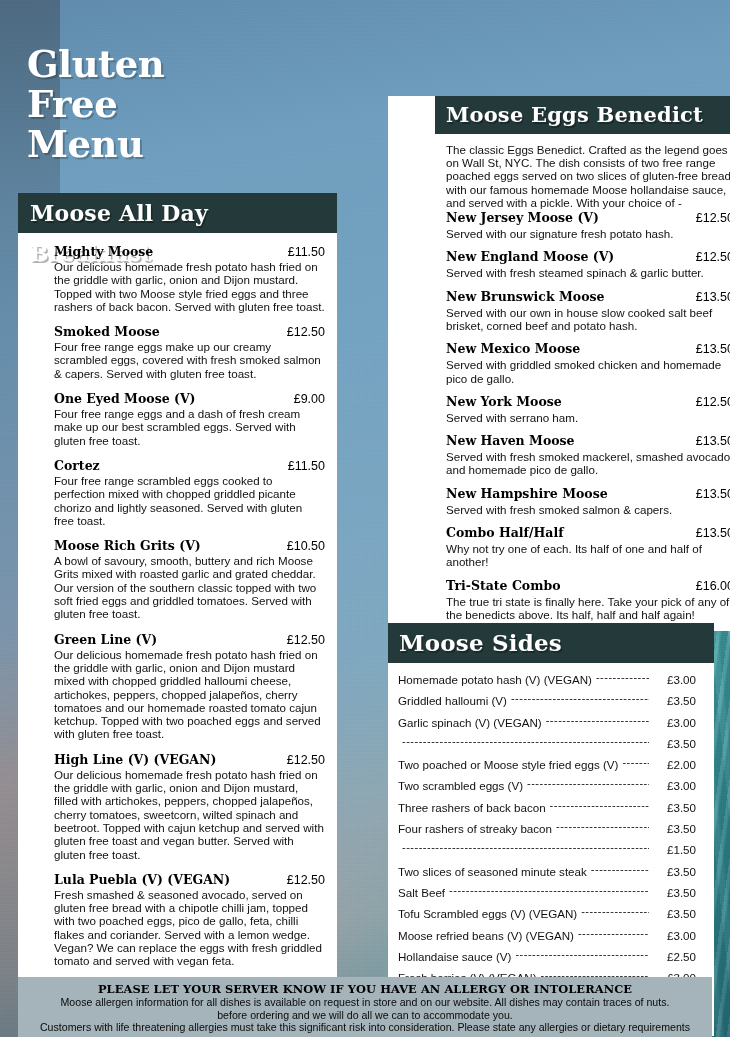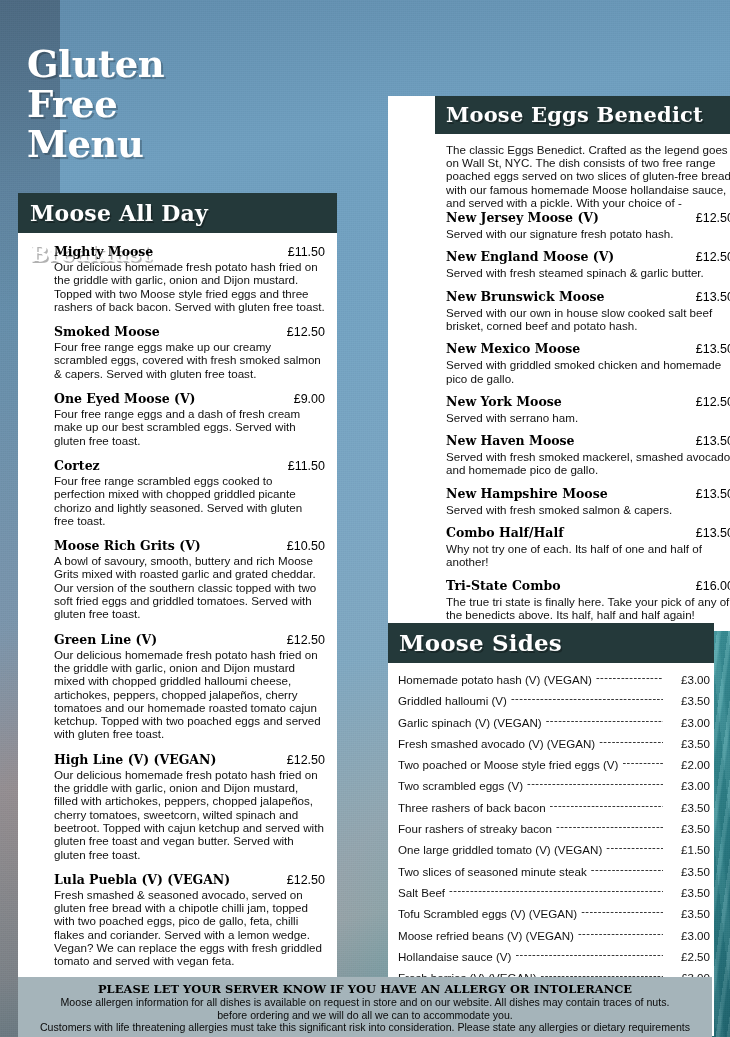--- a/index.html
+++ b/index.html
@@ -203,21 +203,21 @@
   }
 
   
   #sides-col { left: 388px; top: 623px; width: 326px; }
   #sides-col .sec-head {
     height: 40px;
     font-size: 23px;
     line-height: 40px;
     padding-left: 11px;
   }
-  #sides-body { padding: 5px 4px 6px 10px; }
+  #sides-body { padding: 5px 18px 6px 10px; }
   .side-row {
     display: flex;
     align-items: flex-end;
     font-size: 11.6px;
     line-height: 18.3px;
     color: #111;
     white-space: nowrap;
   }
   .side-name { flex: 0 0 auto; }
   .side-dots {
@@ -432,21 +432,20 @@
           <span class="side-name">Griddled halloumi (V)</span>
           <span class="side-dots">-----------------------------------------------------------------</span>
           <span class="side-price">£3.50</span>
         </div>
         <div class="side-row">
           <span class="side-name">Garlic spinach (V) (VEGAN)</span>
           <span class="side-dots">-----------------------------------------------------------------</span>
           <span class="side-price">£3.00</span>
         </div>
         <div class="side-row">
-          <span class="side-name">Fresh smashed avocado (V) (VEGAN)</span>
           <span class="side-dots">-----------------------------------------------------------------</span>
           <span class="side-price">£3.50</span>
         </div>
         <div class="side-row">
           <span class="side-name">Two poached or Moose style fried eggs (V)</span>
           <span class="side-dots">-----------------------------------------------------------------</span>
           <span class="side-price">£2.00</span>
         </div>
         <div class="side-row">
           <span class="side-name">Two scrambled eggs (V)</span>
@@ -457,21 +456,20 @@
           <span class="side-name">Three rashers of back bacon</span>
           <span class="side-dots">-----------------------------------------------------------------</span>
           <span class="side-price">£3.50</span>
         </div>
         <div class="side-row">
           <span class="side-name">Four rashers of streaky bacon</span>
           <span class="side-dots">-----------------------------------------------------------------</span>
           <span class="side-price">£3.50</span>
         </div>
         <div class="side-row">
-          <span class="side-name">One large griddled tomato (V) (VEGAN)</span>
           <span class="side-dots">-----------------------------------------------------------------</span>
           <span class="side-price">£1.50</span>
         </div>
         <div class="side-row">
           <span class="side-name">Two slices of seasoned minute steak</span>
           <span class="side-dots">-----------------------------------------------------------------</span>
           <span class="side-price">£3.50</span>
         </div>
         <div class="side-row">
           <span class="side-name">Salt Beef</span>

